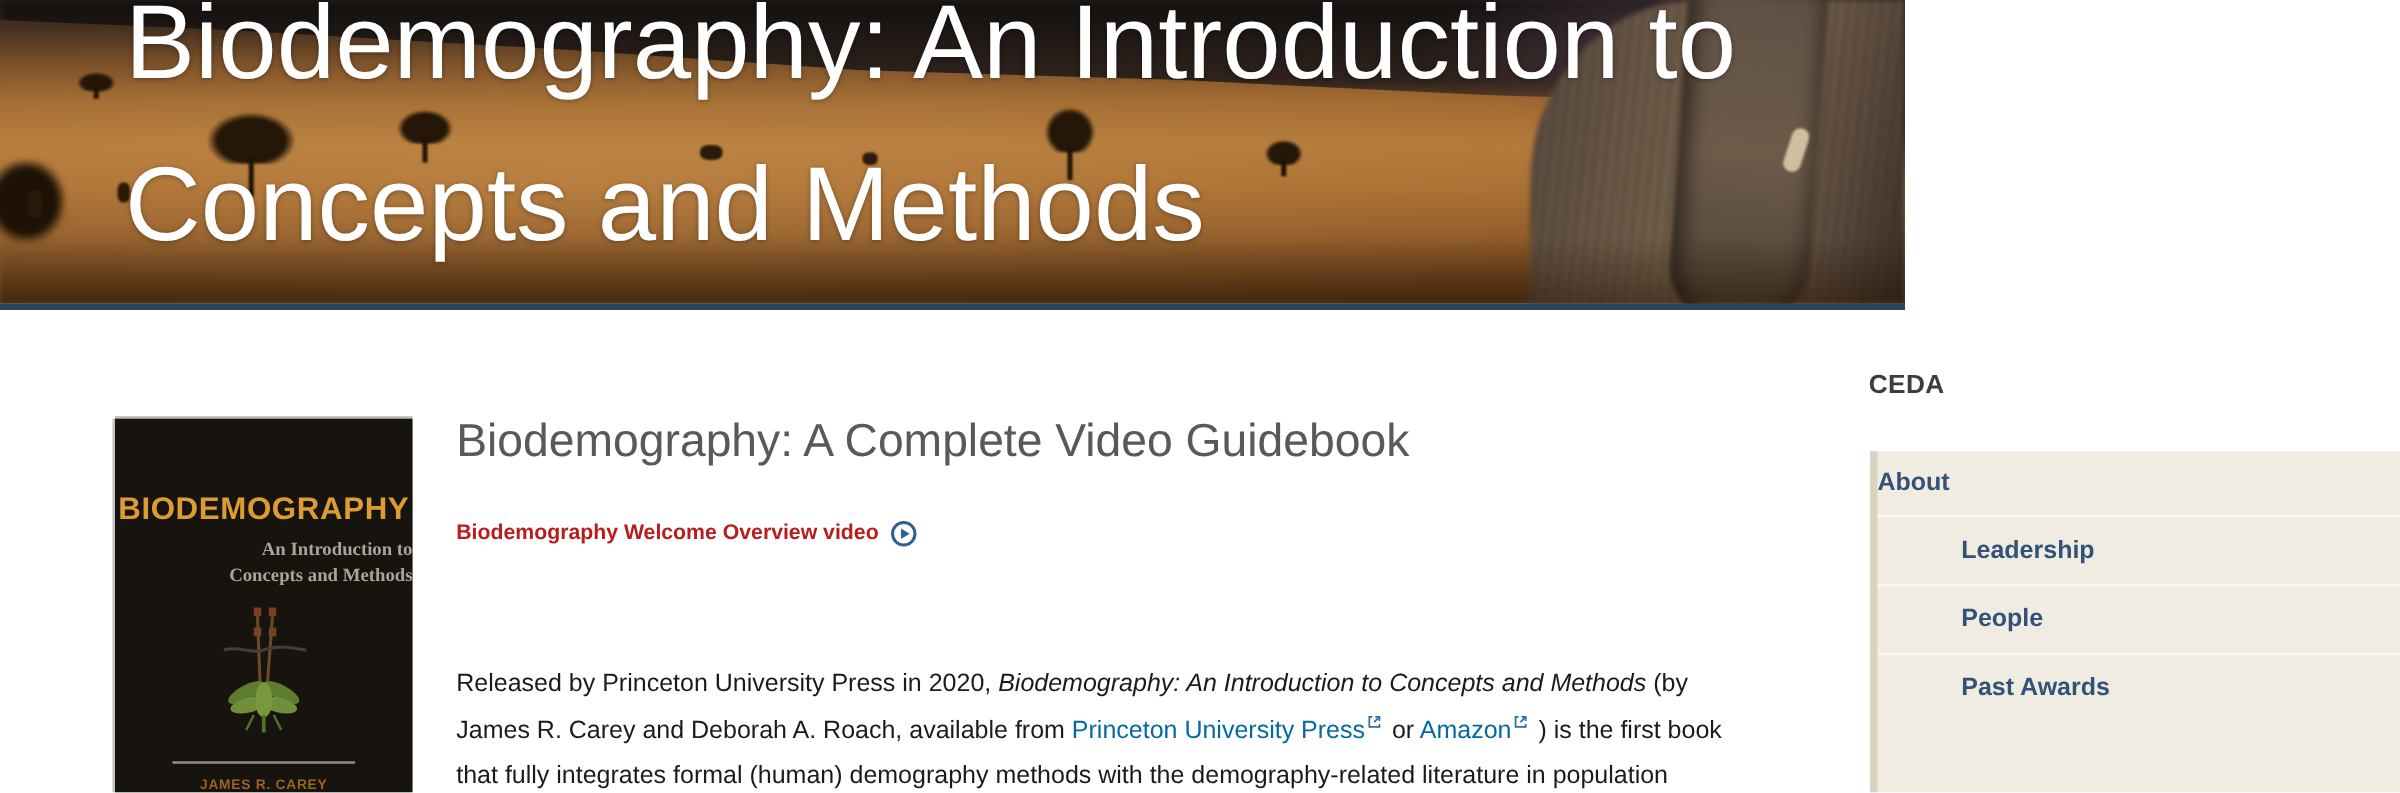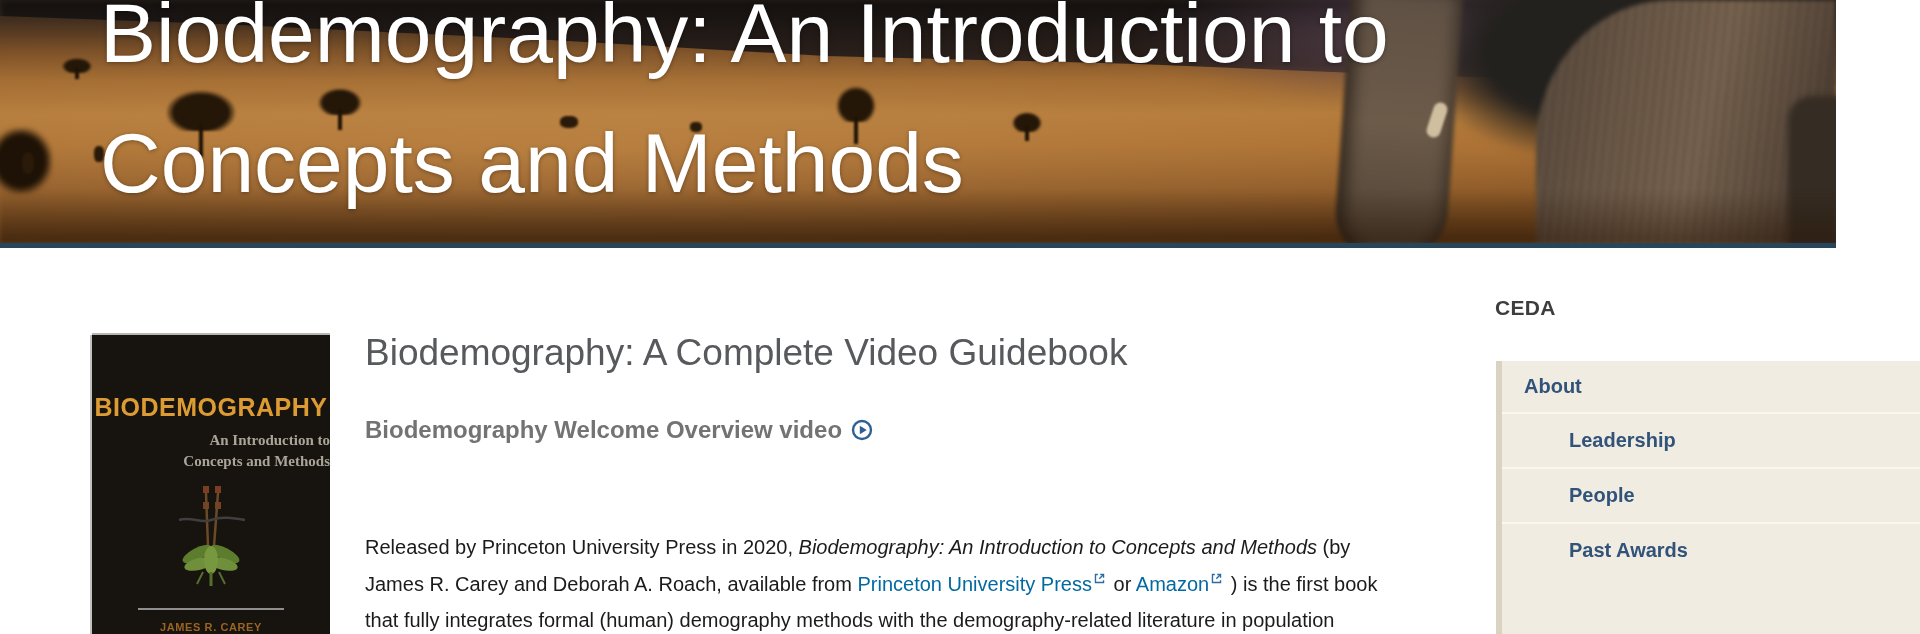--- a/index.html
+++ b/index.html
@@ -4,21 +4,21 @@
 <style>
   html,body{margin:0;padding:0;}
   body{
     width:1920px;height:634px;overflow:hidden;position:relative;
     background:#ffffff;
     font-family:"Liberation Sans","DejaVu Sans",sans-serif;
   }
 
   
   .banner{
-    position:absolute;left:0;top:0;width:1836px;height:243px;
+    position:absolute;left:0;top:0;width:1524px;height:243px;
     overflow:hidden;
     border-bottom:5px solid #27465c;
     background:
       radial-gradient(ellipse at 30% 62%, rgba(255,205,130,.16), rgba(255,205,130,0) 60%),
       linear-gradient(180deg,
         #2a211b 0%, #45301f 9%, #7a4f27 21%, #a06930 33%,
         #b2793a 47%, #aa7033 61%, #955f2b 75%, #7b4d21 88%, #5e3a18 100%);
   }
   .banner-bg{position:absolute;inset:0;}
   .sky{
@@ -107,22 +107,22 @@
   .cover-divider{width:146px;height:2px;background:#8f8f8f;margin:16px auto 8px auto;}
   .cover-author{color:#9a6422;font-weight:700;font-size:11px;letter-spacing:.6px;line-height:18px;}
 
   
   .page-heading{
     position:absolute;left:365px;top:332px;margin:0;
     font-size:37px;font-weight:300;color:#57595c;letter-spacing:0;
   }
   .video-link{
     position:absolute;left:365px;top:416px;
-    font-size:24px;font-weight:700;color:#737373;text-decoration:none;
-    display:flex;align-items:center;gap:9px;
+    font-size:17px;font-weight:700;color:#b91c1c;text-decoration:none;
+    display:flex;gap:9px;
   }
   .play-ic{color:#2d6194;flex:0 0 auto;}
   .paragraph{
     position:absolute;left:365px;top:509px;width:1035px;
     font-size:20px;line-height:36.5px;color:#1b1b1b;
   }
   .paragraph em{font-style:italic;}
   .plink{color:#0369a1;text-decoration:none;}
   sup.extw{line-height:0;}
   sup.extw svg{position:relative;top:1px;margin:0 3px 0 2px;color:#2a6ca6;}
@@ -138,21 +138,21 @@
     overflow:hidden;
   }
   .nav-row{
     display:flex;align-items:center;height:55px;box-sizing:border-box;cursor:pointer;
   }
   .nav-row:first-child{height:51px;}
   .nav-row + .nav-row{border-top:2px solid #faf7f0;}
   .nav-row span{
     font-size:20px;font-weight:700;color:#315379;
   }
-  .nav-row.lvl1 span{padding-left:22px;}
+  .nav-row.lvl1 span{}
   .nav-row.lvl2 span{padding-left:67px;}
 </style>
 </head>
 <body>
 
 <div class="banner">
   <div class="banner-bg">
     <div class="sky"></div>
     <div class="cloud"></div>
     <div class="tree t1">

